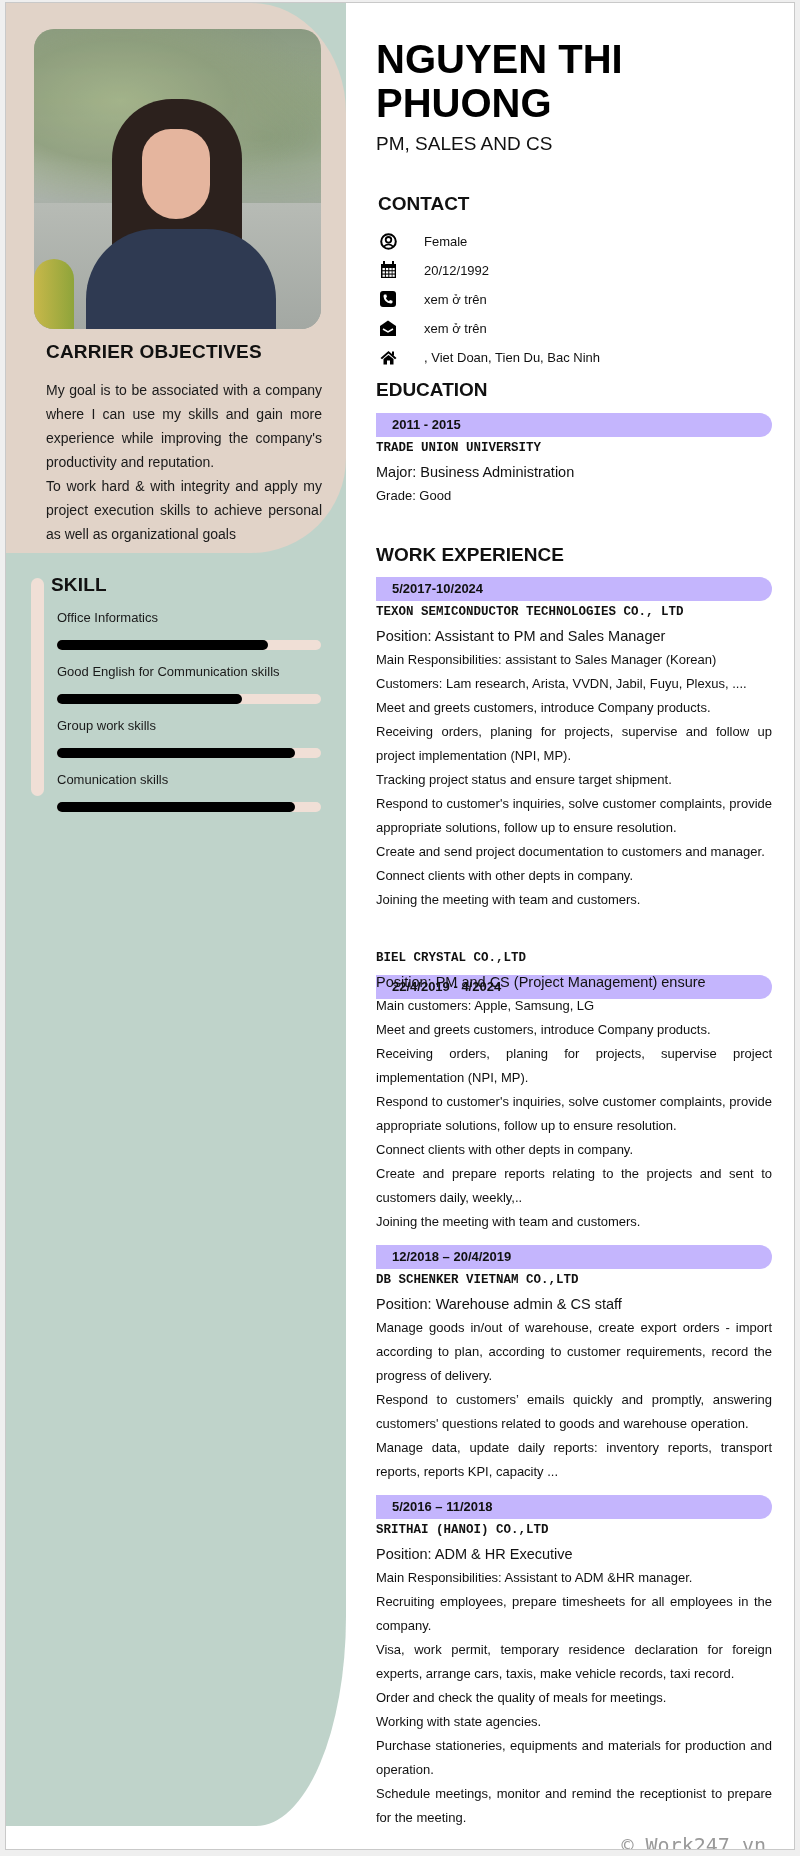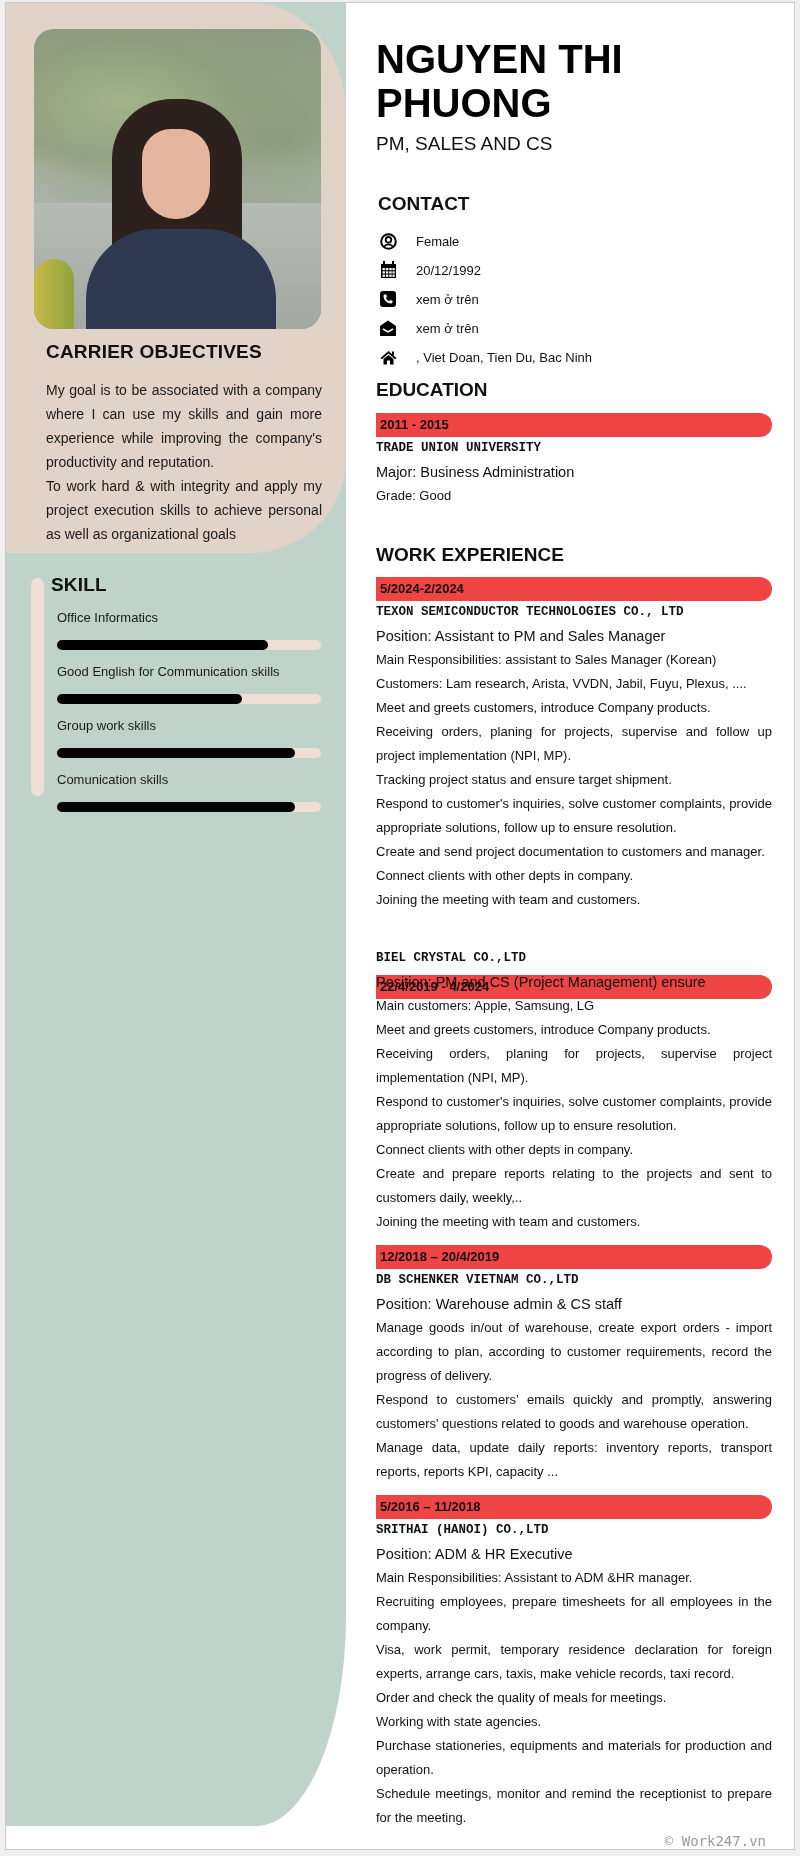--- a/index.html
+++ b/index.html
@@ -25,32 +25,32 @@
   .skill-rail { position: absolute; left: 25px; top: 575px; width: 13px; height: 218px; background: #f0dfd6; border-radius: 7px; }
   .skill-item { position: absolute; left: 51px; width: 264px; }
   .skill-label { font-size: 13px; color: #1a1a1a; }
   .skill-track { position: absolute; left: 0; top: 30px; width: 264px; height: 10px; background: #f0dfd6; border-radius: 5px; }
   .skill-fill { position: absolute; left: 0; top: 0; height: 10px; background: #000; border-radius: 5px; }
 
   
   .name { position: absolute; left: 370px; top: 34px; font-weight: bold; font-size: 40px; line-height: 44px; color: #000; }
   .role { position: absolute; left: 370px; top: 130px; font-size: 19px; color: #111; }
   .h-contact { position: absolute; left: 372px; top: 190px; font-size: 19px; font-weight: bold; }
-  .contact-row { position: absolute; left: 372px; height: 22px; display: flex; align-items: center; }
+  .contact-row { position: absolute; left: 372px; height: 22px; display: flex; align-items: center; gap: 8px; }
   .contact-row .ic { width: 20px; height: 18px; display: flex; align-items: center; justify-content: center; margin-right: 18px; }
   .contact-row .txt { font-size: 13px; color: #111; }
 
   .section-h { position: absolute; left: 370px; font-size: 19px; font-weight: bold; }
-  .pill { position: absolute; left: 370px; width: 396px; height: 24px; background: #ef4444; border-radius: 0 12px 12px 0; font-size: 13px; font-weight: bold; padding-left: 4px; line-height: 24px; }
+  .pill { position: absolute; left: 370px; width: 396px; height: 24px; background: #c4b5fd; border-radius: 0 12px 12px 0; font-size: 13px; font-weight: bold; padding-left: 16px; line-height: 24px; }
   .block { position: absolute; left: 370px; width: 396px; }
   .company { font-size: 12.5px; font-weight: bold; line-height: 24px; text-transform: uppercase; font-family: Liberation Mono, monospace; }
   .position { font-size: 14.5px; line-height: 24px; }
   .line { font-size: 13px; line-height: 24px; text-align: justify; }
 
-  .watermark { position: absolute; right: 28px; top: 1830px; font-family: "DejaVu Sans Mono", monospace; font-size: 14px; color: #9a9a9a; }
+  .watermark { position: absolute; right: 28px; top: 1830px; font-family: "DejaVu Sans Mono", monospace; font-size: 20px; color: #9a9a9a; }
 </style>
 </head>
 <body>
 
 <div class="page">
 
   <div class="sidebar-green"></div>
   <div class="sidebar-beige"></div>
 
   <div class="photo">
@@ -170,21 +170,21 @@
   <div class="section-h" style="top:376px;">EDUCATION</div>
   <div class="pill" style="top:410px;">2011 - 2015</div>
   <div class="block" style="top:433px;">
     <div class="company">TRADE UNION UNIVERSITY</div>
     <div class="position">Major: Business Administration</div>
     <div class="line">Grade: Good</div>
   </div>
 
   <div class="section-h" style="top:541px;">WORK EXPERIENCE</div>
 
-  <div class="pill" style="top:574px;">5/2024-2/2024</div>
+  <div class="pill" style="top:574px;">5/2017-10/2024</div>
   <div class="block" style="top:597px;">
     <div class="company">TEXON SEMICONDUCTOR TECHNOLOGIES CO., LTD</div>
     <div class="position">Position: Assistant to PM and Sales Manager</div>
     <div class="line">Main Responsibilities: assistant to Sales Manager (Korean)</div>
     <div class="line">Customers: Lam research, Arista, VVDN, Jabil, Fuyu, Plexus, ....</div>
     <div class="line">Meet and greets customers, introduce Company products.</div>
     <div class="line">Receiving orders, planing for projects, supervise and follow up project implementation (NPI, MP).</div>
     <div class="line">Tracking project status and ensure target shipment.</div>
     <div class="line">Respond to customer's inquiries, solve customer complaints, provide appropriate solutions, follow up to ensure resolution.</div>
     <div class="line">Create and send project documentation to customers and manager.</div>

